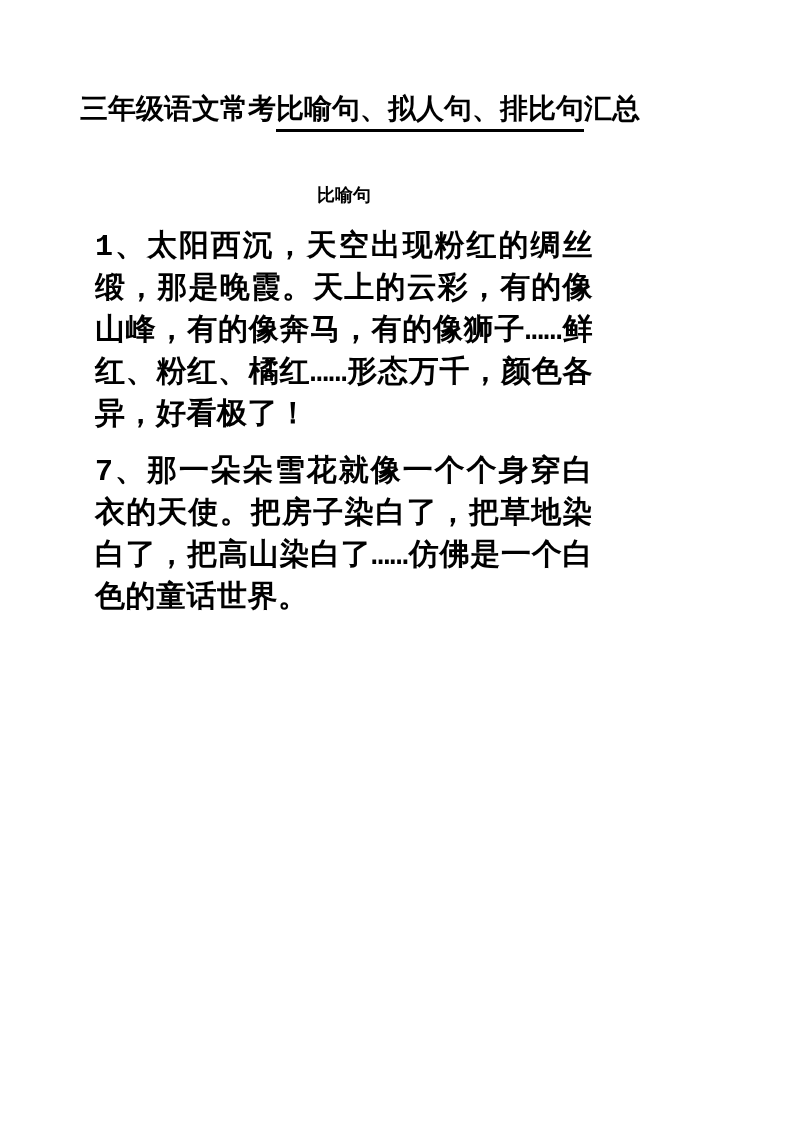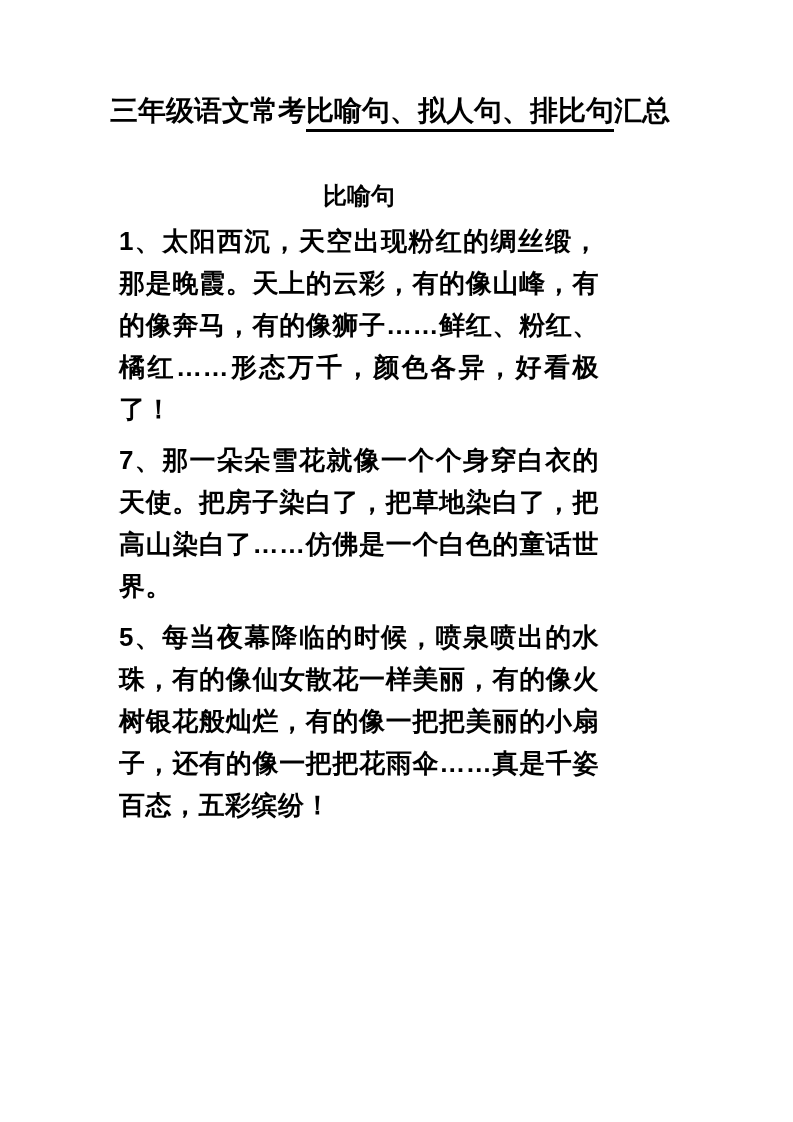--- a/index.html
+++ b/index.html
@@ -7,60 +7,59 @@
     padding: 0;
     background: #ffffff;
   }
   .page {
     position: relative;
     width: 725px;
     height: 1122px;
     background: #ffffff;
     color: #000000;
     box-sizing: border-box;
-    padding: 91px 117px 0 110px;
-    font-family: Liberation Sans, sans-serif;
+    padding: 91px 117px 0 80px;
+    font-family: Liberation Mono, monospace;
     font-weight: 700;
     overflow: hidden;
   }
   .doc-title {
     margin: 0;
     font-size: 28px;
     line-height: 40px;
     font-weight: 700;
     text-align: center;
     white-space: nowrap;
     letter-spacing: 0px;
   }
   .doc-title .underlined {
     border-bottom: 3px solid #000000;
     padding-bottom: 3px;
   }
   .section-heading {
     margin: 50px 0 6px 0;
-    font-size: 24px;
+    font-size: 18px;
     line-height: 30px;
     font-weight: 700;
     text-align: center;
   }
   .body-text p {
-    margin: 9px;
-    font-size: 26px;
+    margin: 15px;
+    font-size: 30px;
     line-height: 42px;
     text-align: justify;
     text-align-last: left;
     letter-spacing: 0.5px;
   }
 </style>
 </head>
 <body>
 
 <div class="page">
   <h1 class="doc-title"><span>三年级语文常考</span><span class="underlined">比喻句、拟人句、排比句</span><span>汇总</span></h1>
 
   <h2 class="section-heading">比喻句</h2>
 
   <div class="body-text">
     <p>1、太阳西沉，天空出现粉红的绸丝缎，那是晚霞。天上的云彩，有的像山峰，有的像奔马，有的像狮子……鲜红、粉红、橘红……形态万千，颜色各异，好看极了！</p>
     <p>7、那一朵朵雪花就像一个个身穿白衣的天使。把房子染白了，把草地染白了，把高山染白了……仿佛是一个白色的童话世界。</p>
-    <p>5、每当夜幕降临的时候，喷泉喷出的水珠，有的像仙女散花一样美丽，有的像火树银花般灿烂，有的像一把把美丽的小扇子，还有的像一把把花雨伞……真是千姿百态，五彩缤纷！</p>
   </div>
 </div>
 
 </body></html>

